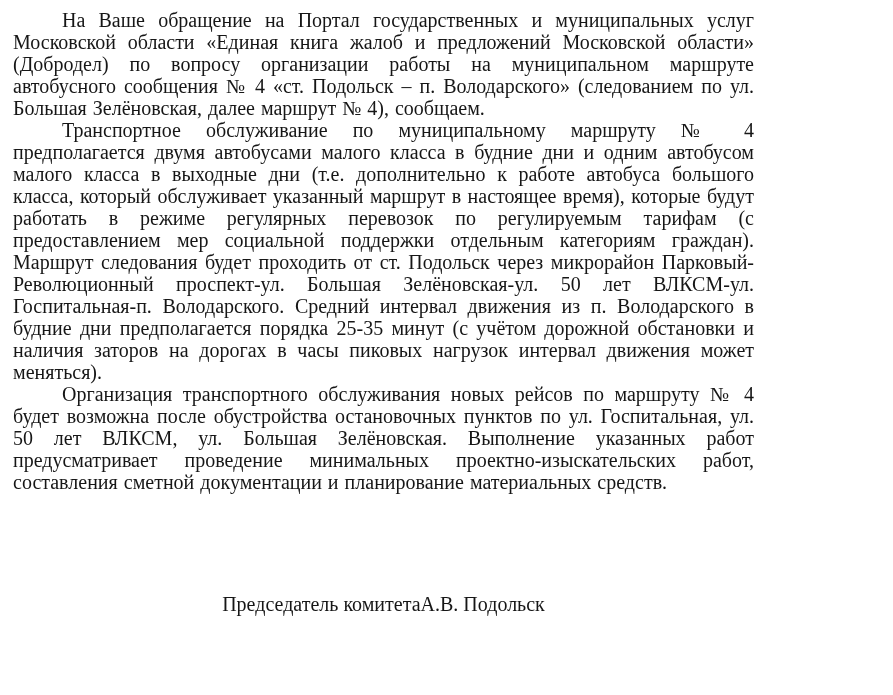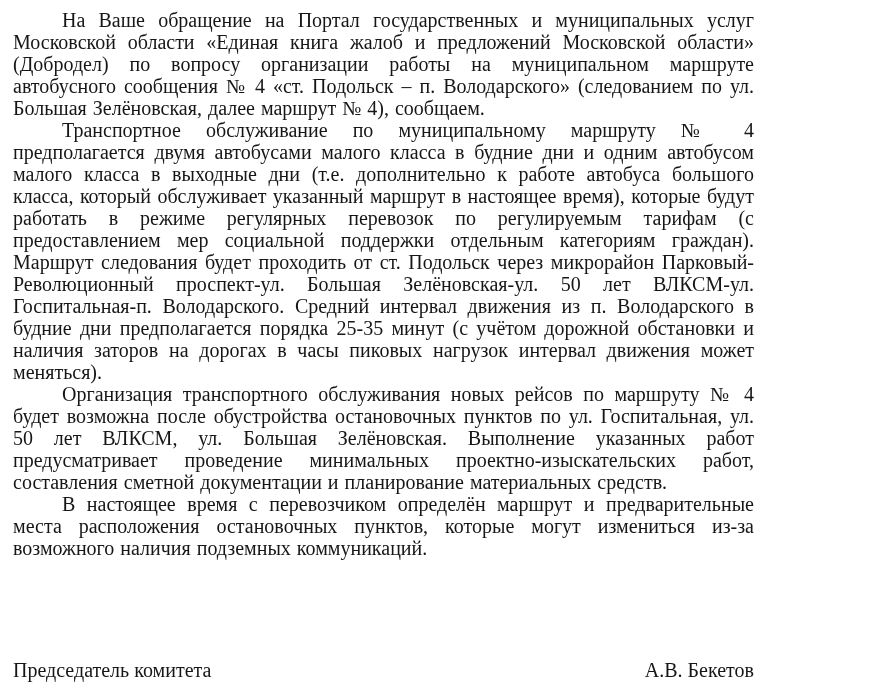--- a/index.html
+++ b/index.html
@@ -26,34 +26,33 @@
   }
   .para {
     margin: 0;
     text-align: justify;
     text-indent: 49px;
     word-spacing: 1px;
   }
   .signature-row {
     margin-top: 100px;
     display: flex;
-    justify-content: space-between;
+    justify-content: center;
     align-items: baseline;
     text-align: left;
   }
   .signature-row span {
     white-space: nowrap;
   }
 </style>
 </head>
 <body>
 
 <div class="page">
   <p class="para">На Ваше обращение на Портал государственных и муниципальных услуг Московской области «Единая книга жалоб и предложений Московской области» (Добродел) по  вопросу организации работы на муниципальном маршруте  автобусного сообщения № 4 «ст. Подольск – п. Володарского» (следованием по ул. Большая Зелёновская, далее маршрут № 4), сообщаем.</p>
   <p class="para">Транспортное обслуживание по муниципальному маршруту № 4 предполагается двумя автобусами малого класса в будние дни и одним автобусом малого класса в выходные дни (т.е. дополнительно к работе автобуса большого класса, который обслуживает указанный маршрут в настоящее время), которые будут работать в режиме регулярных перевозок по регулируемым тарифам (с предоставлением мер социальной поддержки отдельным категориям граждан). Маршрут следования  будет  проходить  от  ст. Подольск через микрорайон Парковый-Революционный проспект-ул. Большая Зелёновская-ул. 50 лет ВЛКСМ-ул. Госпитальная-п. Володарского. Средний интервал движения из п. Володарского в будние дни предполагается порядка 25-35 минут (с учётом дорожной обстановки и наличия заторов на дорогах в часы пиковых нагрузок интервал  движения может меняться).</p>
   <p class="para">Организация транспортного обслуживания новых рейсов по маршруту № 4 будет возможна после обустройства остановочных пунктов по ул. Госпитальная, ул. 50 лет ВЛКСМ, ул. Большая Зелёновская. Выполнение указанных работ предусматривает проведение минимальных проектно-изыскательских работ, составления сметной документации и планирование материальных средств.</p>
-  <p class="para">В настоящее время с перевозчиком определён маршрут и предварительные места расположения остановочных пунктов, которые могут измениться из-за возможного наличия подземных коммуникаций.</p>
 
   <div class="signature-row">
     <span>Председатель комитета</span>
-    <span>А.В. Бекетов</span>
+    <span>А.В. Подольск</span>
   </div>
 </div>
 
 </body></html>

